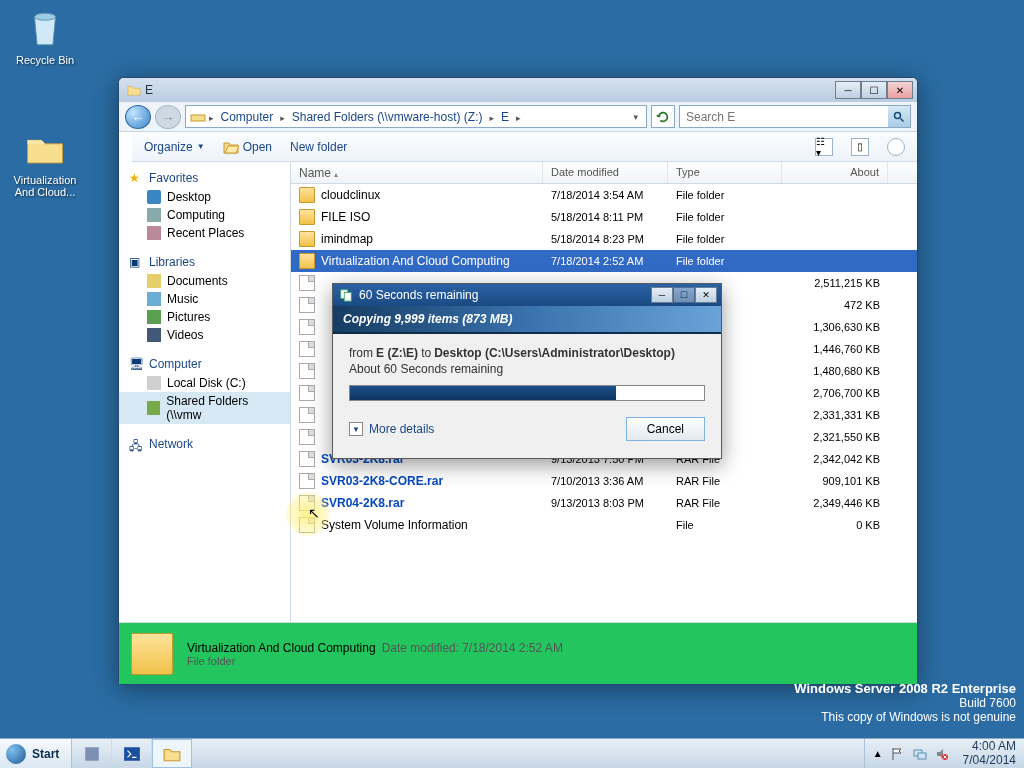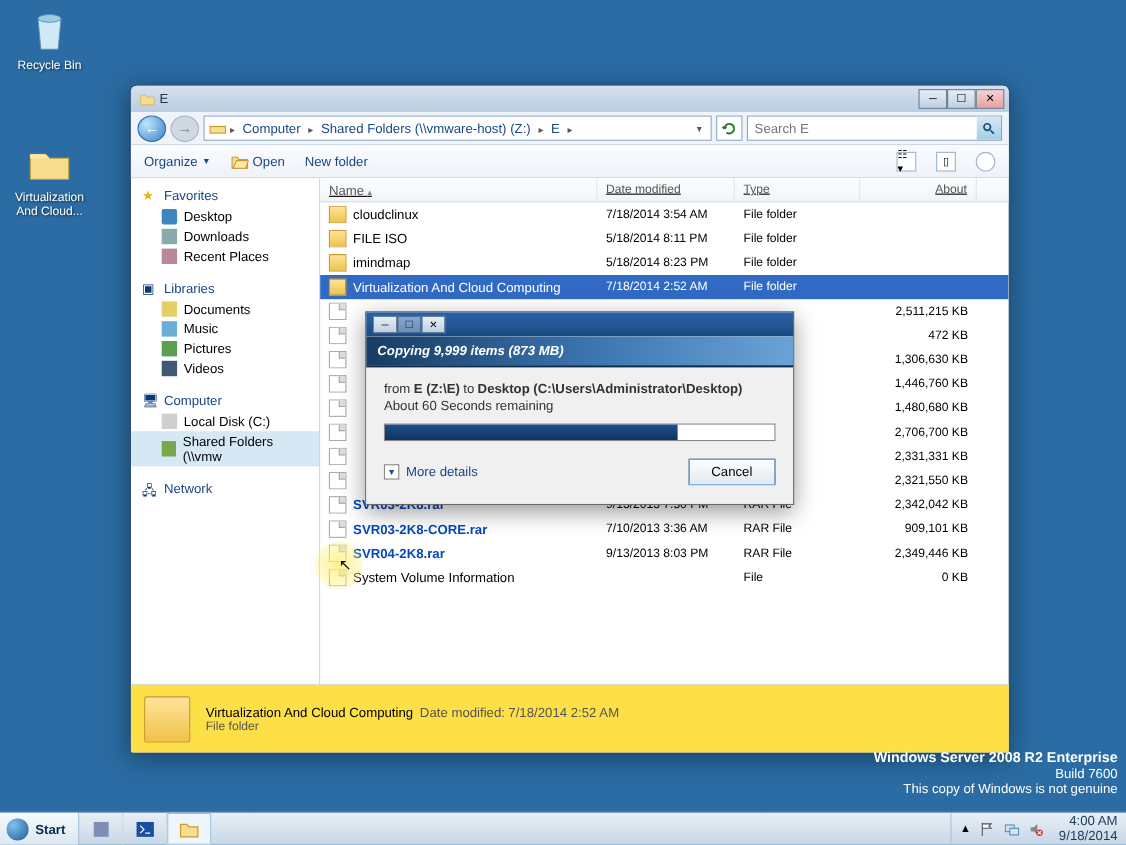--- a/index.html
+++ b/index.html
@@ -33,21 +33,21 @@
 .navbtn { width: 26px; height: 24px; border-radius: 50%; background: radial-gradient(circle at 30% 30%, #bfe4ff, #3a83c6); border:1px solid #3067a0; display:flex;align-items:center;justify-content:center;color:#fff;font-size:13px;cursor:pointer; }
 .navbtn.disabled { background:#cfd9e3; color:#888; border-color:#a7b7c7; }
 .breadcrumb { flex:1; height: 23px; background:#fff; border:1px solid #8ba8c4; display:flex; align-items:center; padding:0 4px; }
 .breadcrumb .bc-item { color:#1a4786; padding:0 4px; cursor:pointer; }
 .breadcrumb .bc-sep::after { content:"▸"; color:#555; font-size:9px; padding:0 3px; }
 .refresh-btn { width:24px; height:23px; border:1px solid #8ba8c4; background:#fff; display:flex;align-items:center;justify-content:center;color:#2a7a2a;cursor:pointer; }
 .searchbox { width: 232px; height:23px; background:#fff; border:1px solid #8ba8c4; display:flex; align-items:center; }
 .searchbox input { flex:1; border:none; outline:none; padding:0 6px; color:#888; font-size:12px; }
 .searchbox .sbtn { width:22px; height:100%; background:linear-gradient(#d6e8f4,#a7cce6);display:flex;align-items:center;justify-content:center;color:#134a7a;cursor:pointer; }
 
-.toolbar { height:30px; padding:0 12px; display:flex; align-items:center; gap:18px; border-bottom:1px solid #d0dae4; background:linear-gradient(#fafcfe,#eef3f9); }
+.toolbar { height:30px; padding:0 12px; display:flex; align-items:center; gap:18px; border-bottom:1px solid #d0dae4; background:linear-gradient(#fafcfe,#eef3f9);margin-left:13px; }
 .tbtn { color:#1a4786; cursor:pointer; display:flex; align-items:center; gap:4px; }
 .toolbar .spacer { flex:1; }
 .toolbar .tool-ic { width:18px;height:18px;border:1px solid #9bb3cc;background:#fff;display:flex;align-items:center;justify-content:center;cursor:pointer;font-size:10px; }
 .help-ic { border-radius:50%; background:radial-gradient(#9cd0f2,#2e7bc2);color:#fff;border:none;}
 
 .content { flex:1; display:flex; overflow:hidden; }
 .nav-tree { width:172px; border-right:1px solid #d0dae4; padding:6px 0; overflow:auto; }
 .nav-group { margin-bottom:10px; }
 .nav-head { padding:3px 10px; color:#1a4786; cursor:pointer; display:flex; align-items:center; gap:6px; }
 .nav-item { padding:2px 10px 2px 28px; color:#000; cursor:pointer; display:flex; align-items:center; gap:6px; }
@@ -61,40 +61,40 @@
 .ic-doc { background:#e6ce6b;}
 .ic-mus { background:#6badd4;}
 .ic-pic { background:#5a9e4f;}
 .ic-vid { background:#415876;}
 .ic-comp { color:#0a3a76;}
 .ic-disk { background:#cfcfcf;}
 .ic-net-drive { background:#77a84a;}
 .ic-net { color:#0a3a76;}
 
 .file-area { flex:1; display:flex; flex-direction:column; }
-.columns { height:22px; display:flex; border-bottom:1px solid #d0dae4; background:linear-gradient(#fdfdfd,#f1f4f7);text-decoration:underline; }
+.columns { height:22px; display:flex; border-bottom:1px solid #d0dae4; background:linear-gradient(#fdfdfd,#f1f4f7); }
 .col-h { padding:4px 8px; border-right:1px solid #e0e6ec; color:#555; cursor:pointer; font-size:11px; }
 .c-name{width:252px;} .c-date{width:125px;} .c-type{width:114px;} .c-size{width:106px;text-align:right;}
 
 .rows { flex:1; overflow:auto; }
 .row { display:flex; height:22px; align-items:center; cursor:pointer; }
 .row.selected { background:#316ac5; color:#fff; }
 .row.selected .cell { color:#fff; }
 .cell { padding:0 8px; font-size:11px; color:#000; white-space:nowrap; overflow:hidden; text-overflow:ellipsis; }
 .cell.name { width:252px; display:flex; align-items:center; gap:6px; }
 .cell.date { width:125px; }
 .cell.type { width:114px; }
 .cell.size { width:106px; text-align:right; }
 .file-ic { width:16px;height:16px;display:inline-block;flex-shrink:0; }
 .fic-folder { background:linear-gradient(#ffe39b,#f0c24a);border-radius:1px 1px 0 0; border:1px solid #c89a2e; }
 .fic-file { background:#fff;border:1px solid #aaa;position:relative; }
 .fic-file::after { content:""; position:absolute; top:0;right:0;width:5px;height:5px;background:#ddd;border-left:1px solid #aaa;border-bottom:1px solid #aaa;}
 .rar-link .cell.name .lbl { color:#0449be;font-weight:bold; }
 
-.details-pane { height:62px; border-top:1px solid #d0dae4; padding:8px 12px; display:flex; align-items:center; gap:14px; background:#fde047; }
+.details-pane { height:62px; border-top:1px solid #d0dae4; padding:8px 12px; display:flex; align-items:center; gap:14px; background:#22c55e; }
 .details-pane .big-folder { width:42px;height:42px;background:linear-gradient(#ffe39b,#f0c24a);border-radius:2px;border:1px solid #c89a2e;}
 .details-pane .dt-text { font-size:11px; color:#555; }
 .details-pane .dt-title { color:#000; font-size:12px; }
 
 
 .copy-dialog {
   position:absolute; left:332px; top:283px; width:390px; height:176px;
   background:#f0f0f0; border:1px solid #5a5a5a; box-shadow:0 6px 20px rgba(0,0,0,.4);
   display:flex; flex-direction:column;
 }
@@ -226,21 +226,21 @@
         <div class="nav-head">
             <span class="tree-ic ic-star">★</span>
             <span>Favorites</span>
           </div>
         <div class="nav-item">
             <span class="tree-ic ic-desk"></span>
             <span>Desktop</span>
           </div>
         <div class="nav-item">
             <span class="tree-ic ic-down"></span>
-            <span>Downloads</span>
+            <span>Computing</span>
           </div>
         <div class="nav-item">
             <span class="tree-ic ic-rec"></span>
             <span>Recent Places</span>
           </div>
       </div>
       <div class="nav-group">
         <div class="nav-head">
             <span class="tree-ic ic-lib">▣</span>
             <span>Libraries</span>
@@ -445,20 +445,27 @@
     <div>
       <div class="dt-text"><span class="dt-title">Virtualization And Cloud Computing</span>
         &nbsp;<span>Date modified:</span> <span>7/18/2014 2:52 AM</span></div>
       <div class="dt-text">File folder</div>
     </div>
   </div>
 </div>
 
 <div class="copy-dialog">
   <div class="cd-title">
+    <span class="ct-text">
+      <svg width="14" height="14" viewBox="0 0 16 16">
+          <rect x="2" y="2" width="8" height="10" fill="#fff" stroke="#3a6"></rect>
+          <rect x="6" y="5" width="8" height="10" fill="#fff" stroke="#3a6"></rect>
+        </svg>
+      <span>60 Seconds remaining</span>
+    </span>
     <div class="winbtn">─</div>
     <div class="winbtn" style="opacity:.5">☐</div>
     <div class="winbtn">✕</div>
   </div>
   <div class="cd-body">
     <div class="cd-head">Copying 9,999 items (873 MB)</div>
     <div class="cd-info">
       <span>from</span> <b>E (Z:\E)</b>
       <span>to</span> <b>Desktop (C:\Users\Administrator\Desktop)</b><br>
       <span>About 60 Seconds remaining</span>
@@ -516,16 +523,16 @@
         <rect x="1" y="3" width="8" height="6" fill="#cfe3f2" stroke="#5a8fb2"></rect>
         <rect x="5" y="6" width="8" height="6" fill="#cfe3f2" stroke="#5a8fb2"></rect>
       </svg>
     <svg class="tray-ic" viewBox="0 0 14 14">
         <path d="M2 5h3l3-3v10l-3-3H2z" fill="#888"></path>
         <circle cx="10" cy="10" r="3" fill="#d33"></circle>
         <path d="M8.5 8.5l3 3m0-3l-3 3" stroke="#fff"></path>
       </svg>
     <div class="clock">
       <div>4:00 AM</div>
-      <div>9/18/2014</div>
+      <div>7/04/2014</div>
     </div>
   </div>
 </div>
 
 </body></html>

